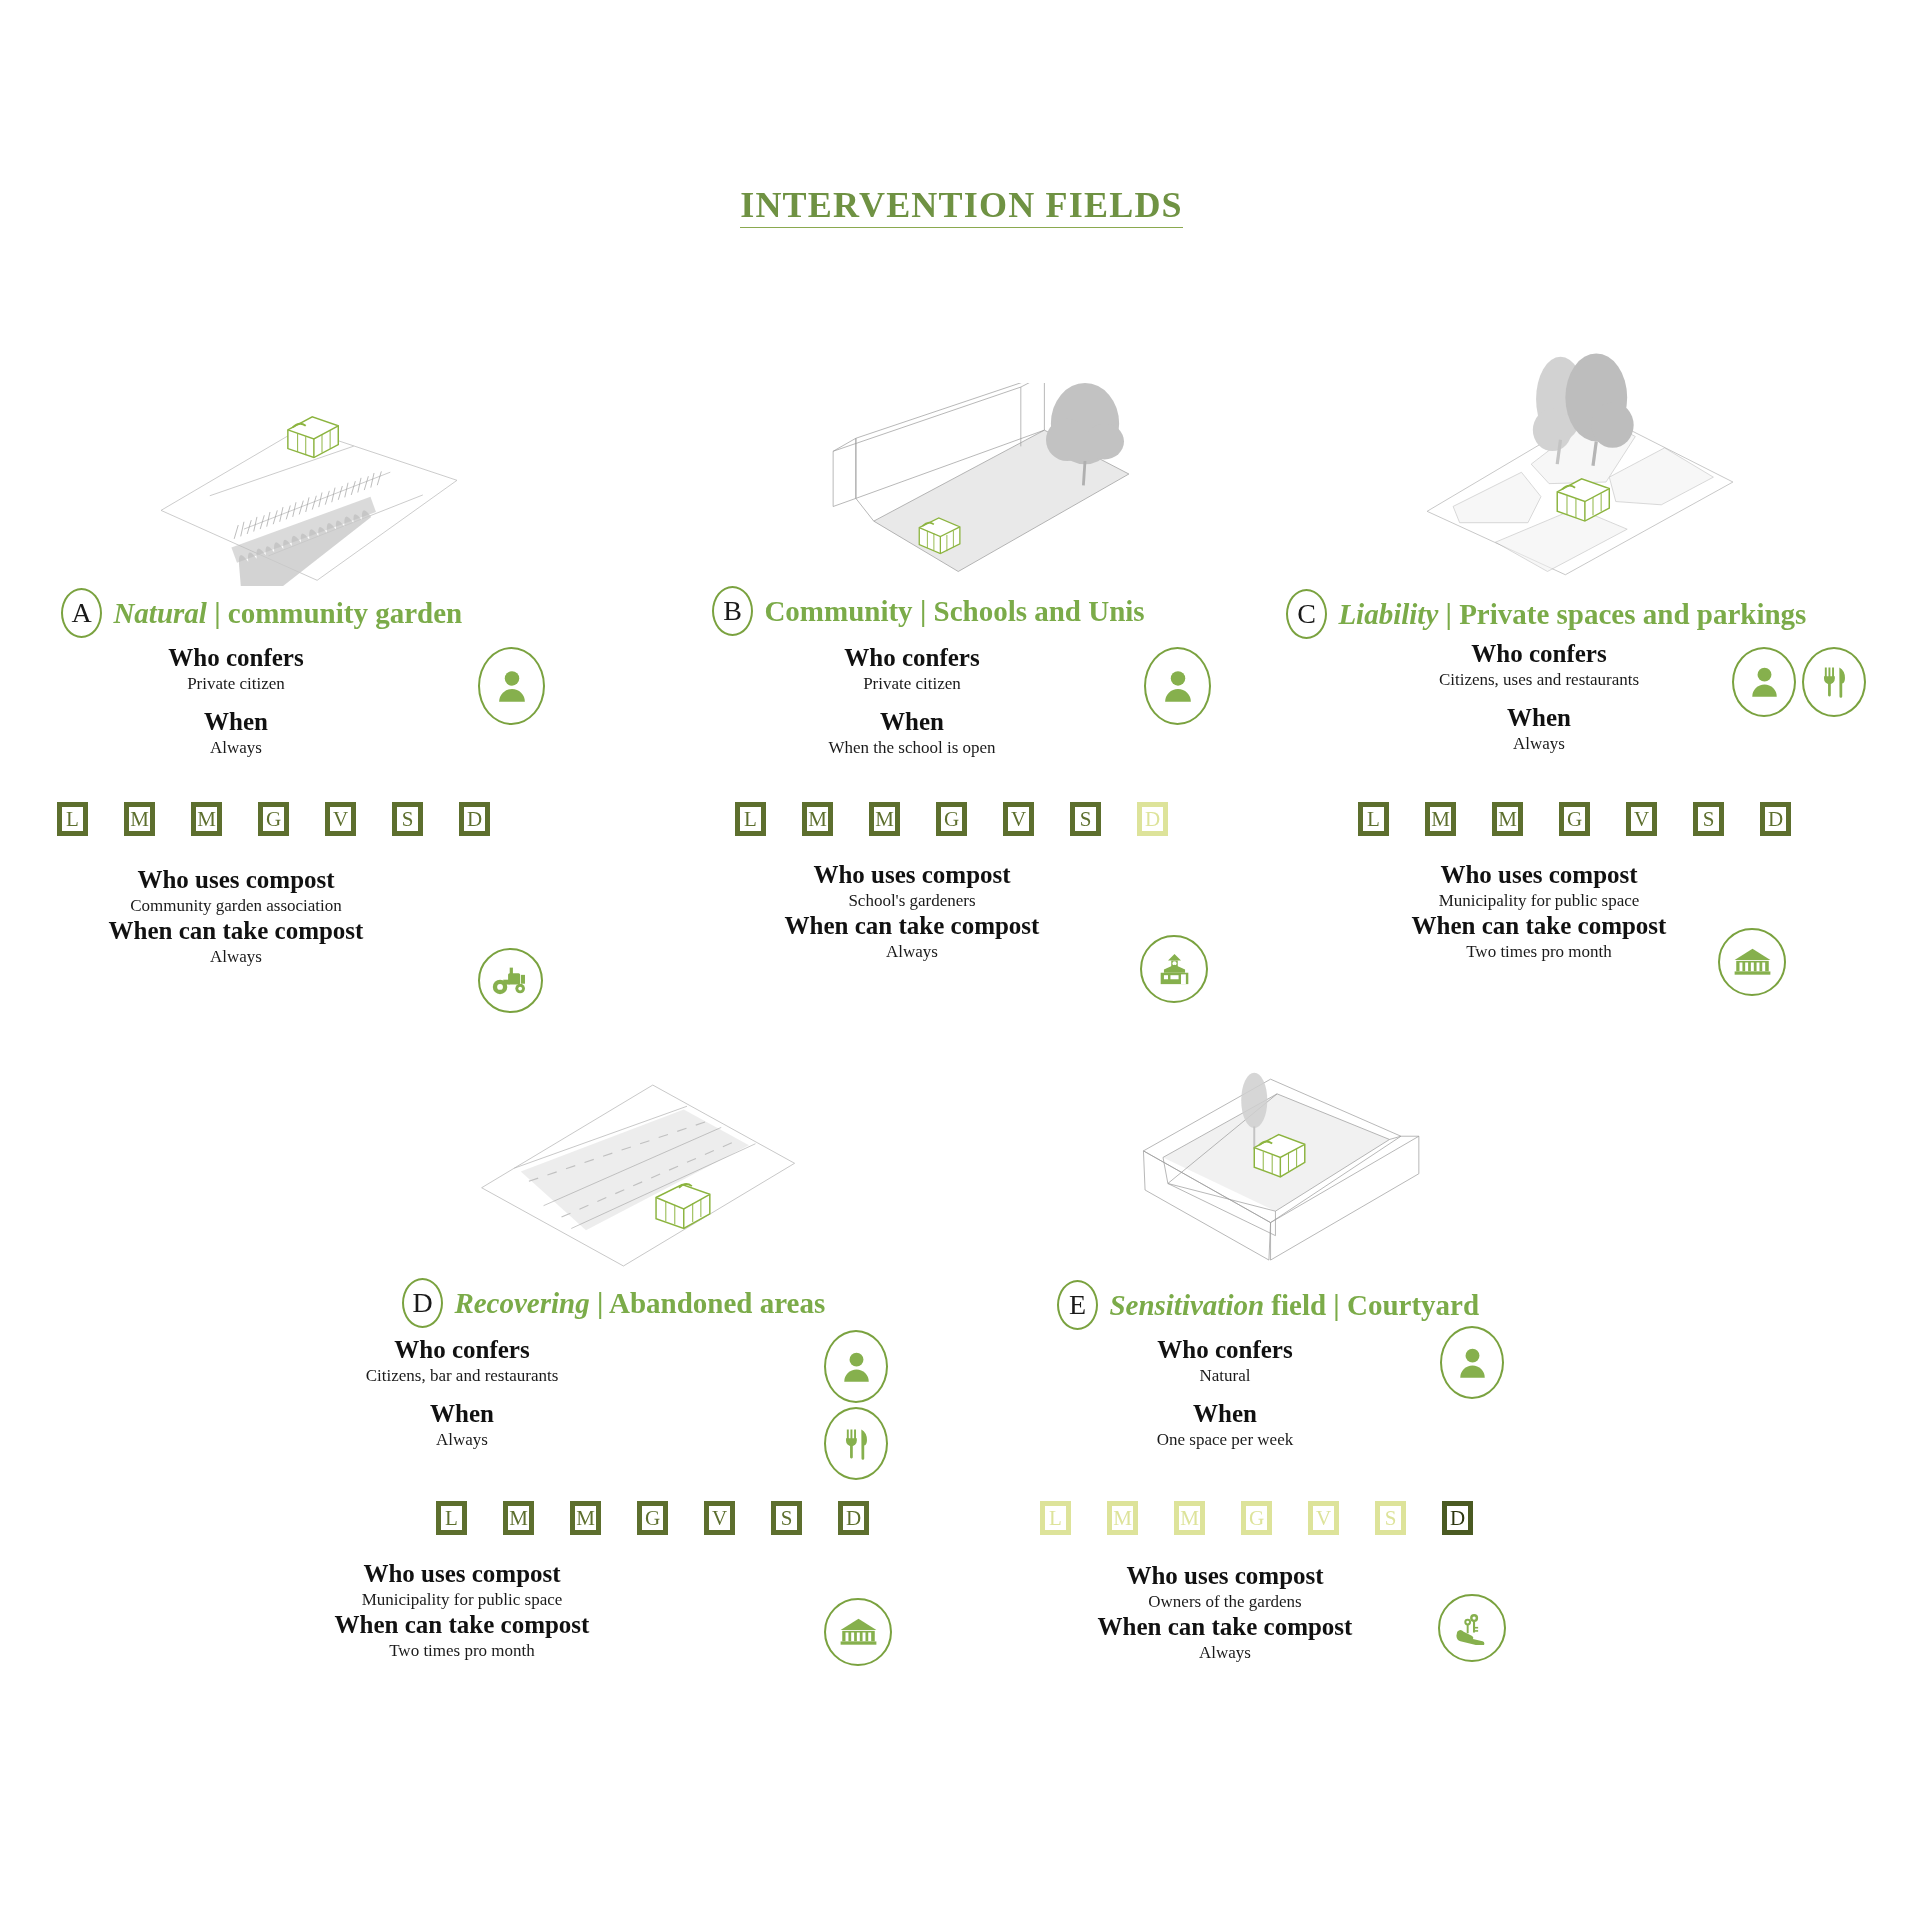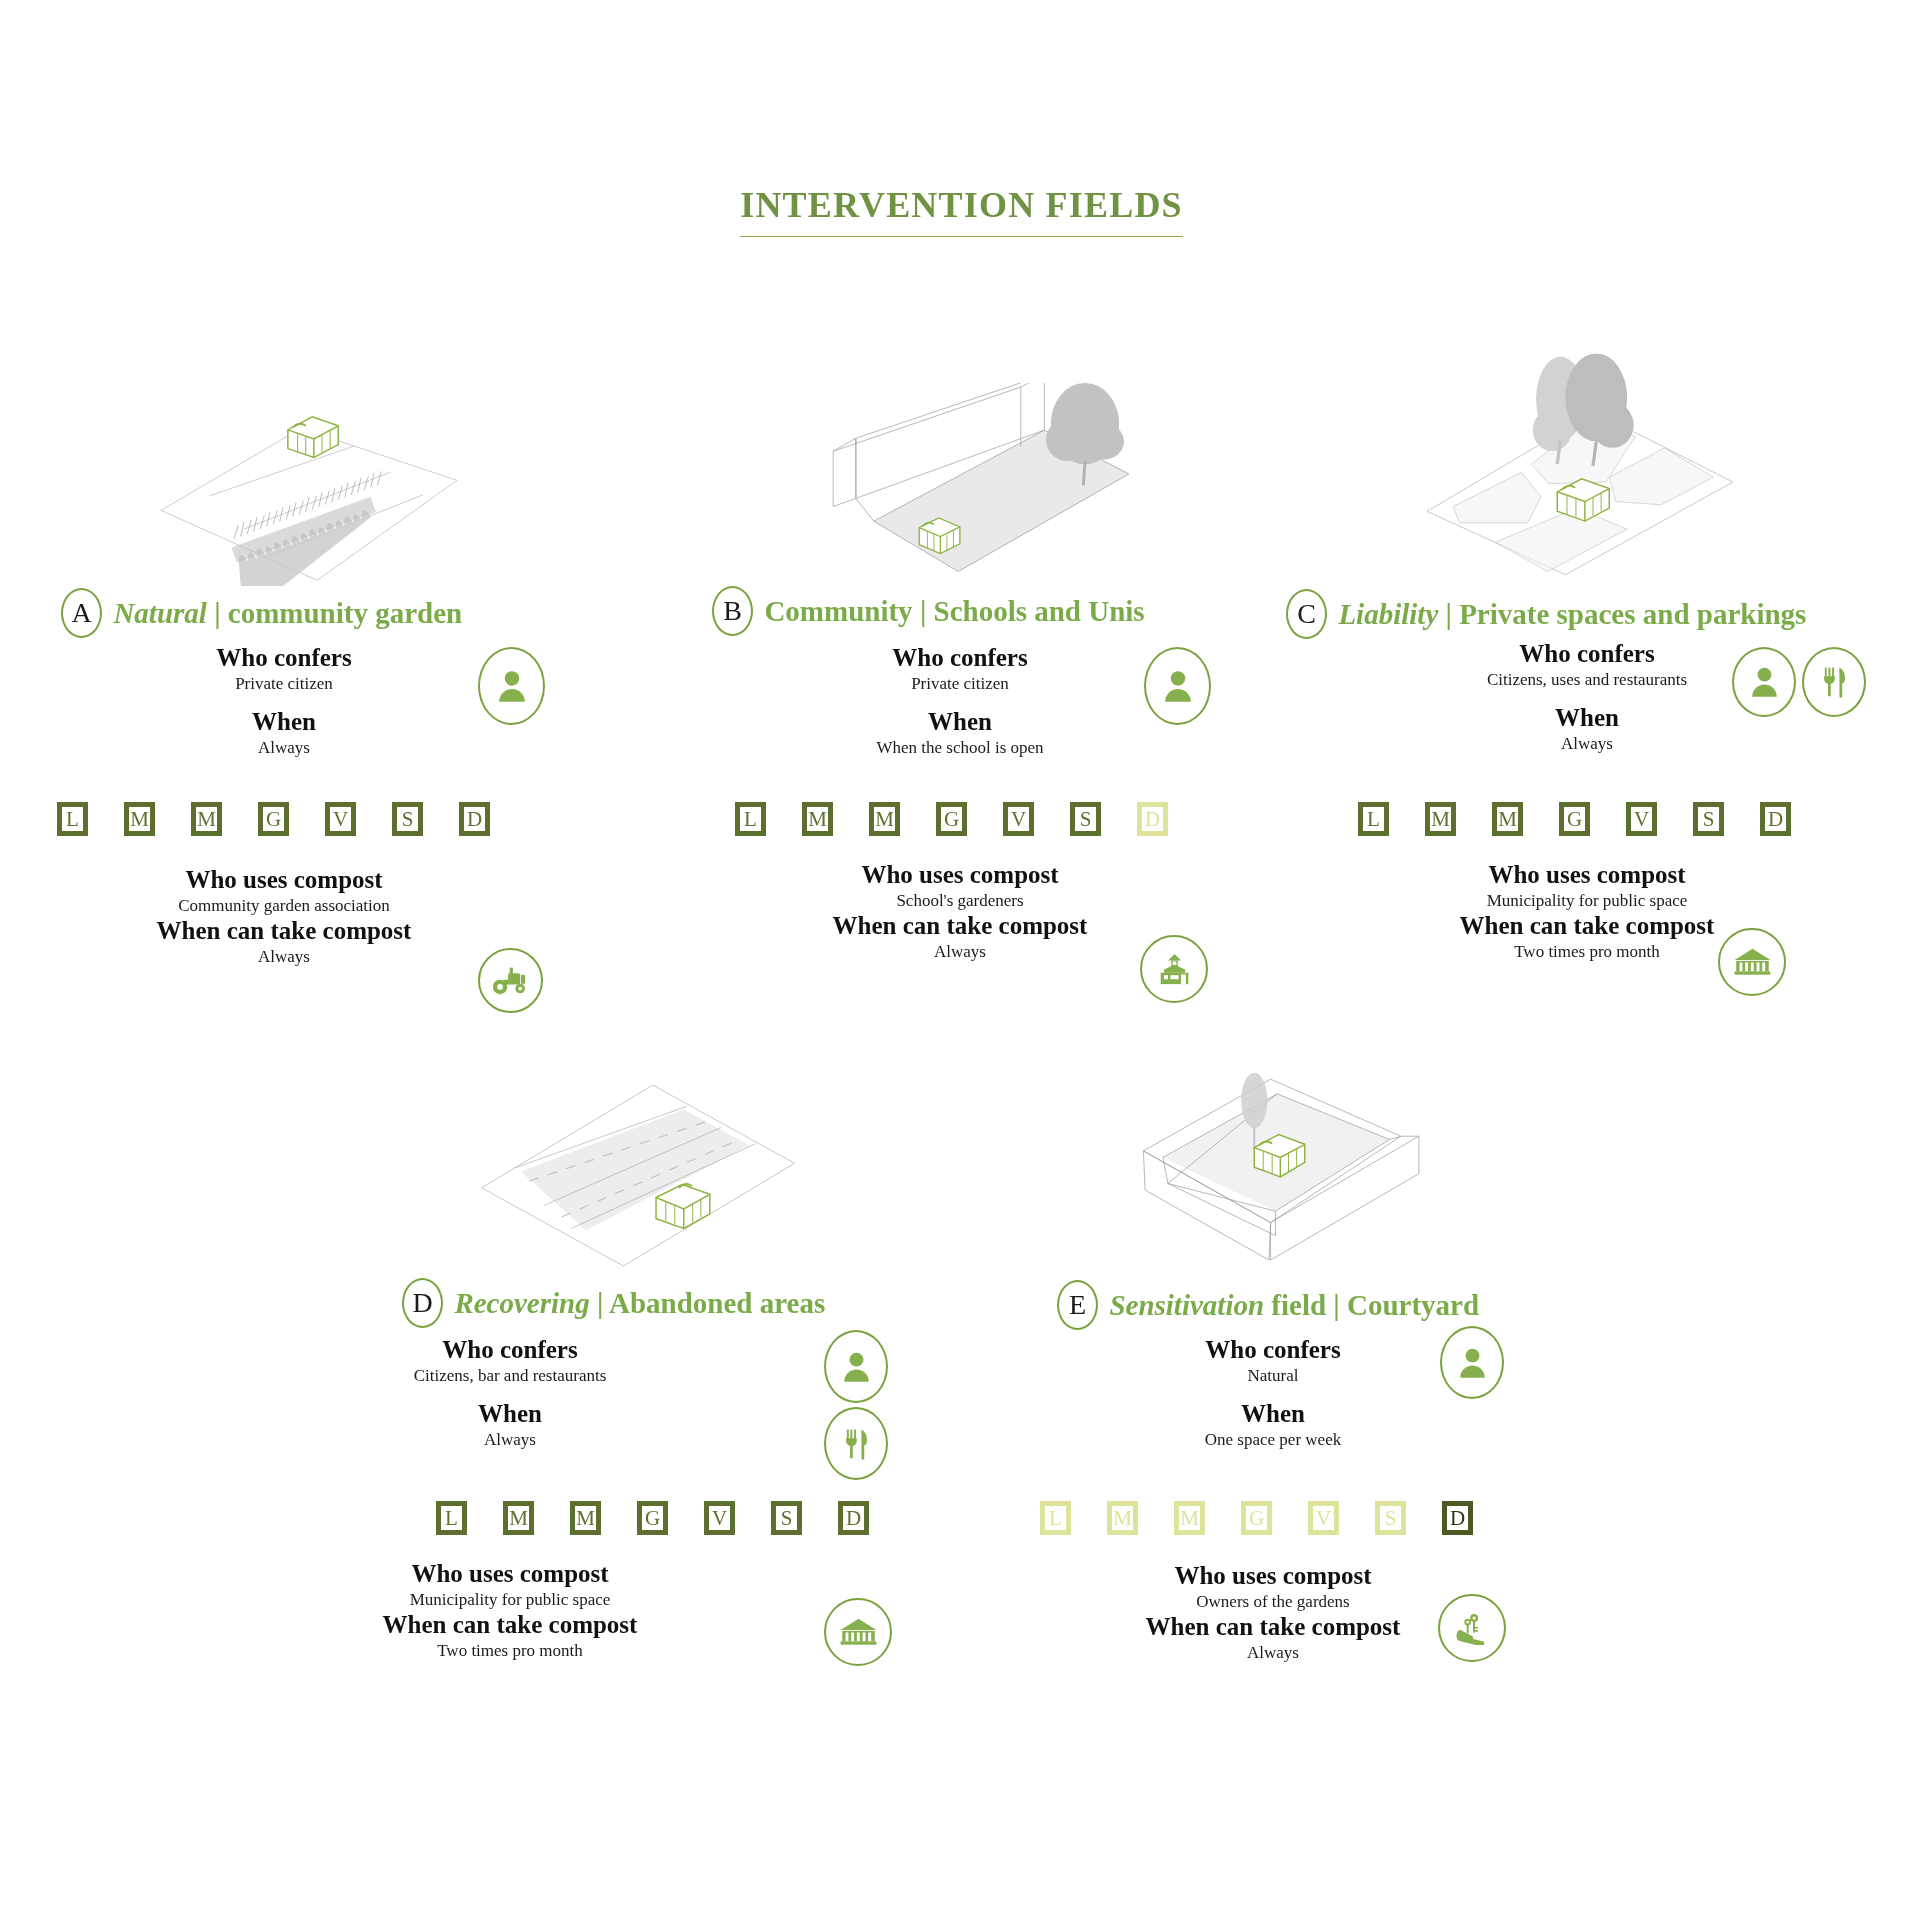--- a/index.html
+++ b/index.html
@@ -18,21 +18,21 @@
   .title-wrap{
     position:absolute;top:184px;left:0;width:1923px;text-align:center;
   }
   .title{
     display:inline-block;
     font-family:"Liberation Serif", serif;
     font-weight:bold;
     font-size:36px;
     letter-spacing:1.2px;
     color:#6f9243;
-    padding-bottom:10px;
+    padding-bottom:1px;
     border-bottom:1.6px solid #8aa94f;
   }
 
   
   .panel{position:absolute;}
 
   
   .iso{position:absolute;}
   .iso svg{display:block;}
 
@@ -53,21 +53,21 @@
   .head-txt{
     font-family:"Liberation Serif", serif;
     font-weight:bold;
     font-size:29px;
     color:#7bab49;
     line-height:1;
   }
   .head-txt .ital{font-style:italic;text-align:right;}
 
   
-  .block{position:absolute;text-align:center;padding-left:48px;}
+  .block{position:absolute;text-align:center;}
   .lbl{
     font-family:"Liberation Serif", serif;
     font-weight:bold;font-size:25px;color:#111;
     line-height:1.22;white-space:nowrap;
   }
   .val{
     font-family:"Liberation Serif", serif;
     font-size:17px;color:#1a1a1a;
     line-height:1.22;white-space:nowrap;
   }

